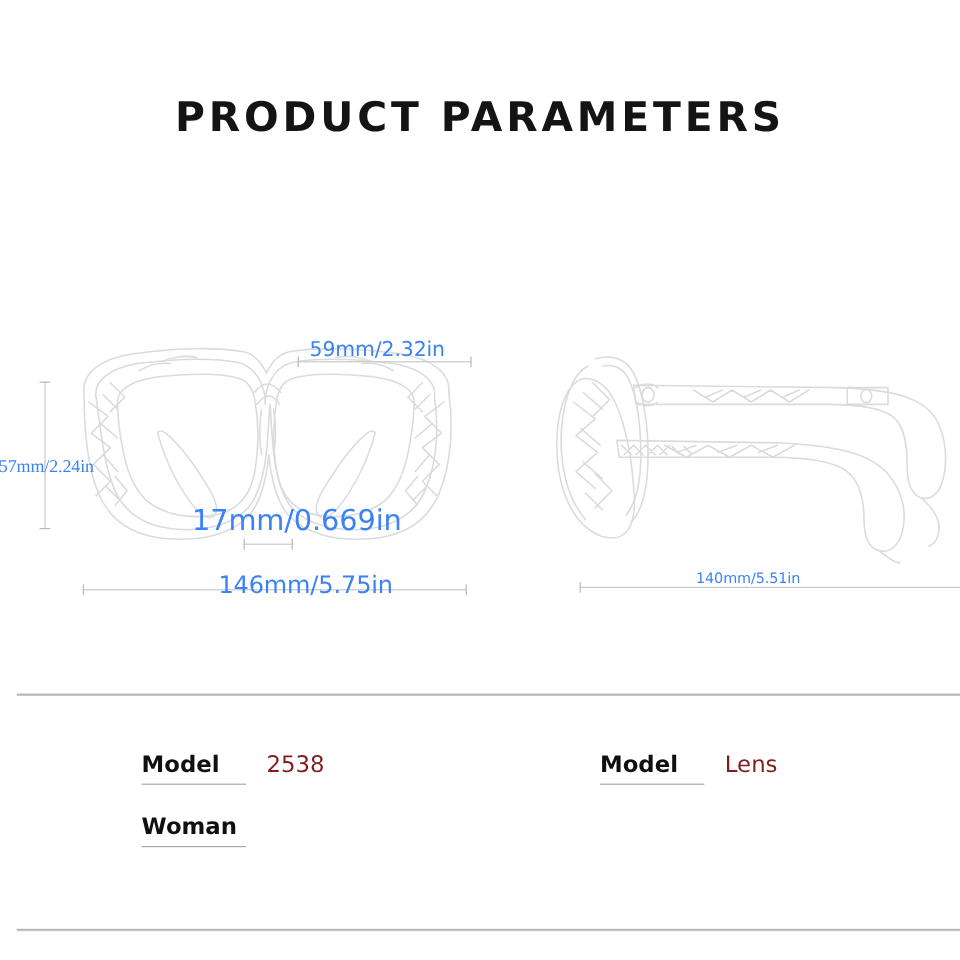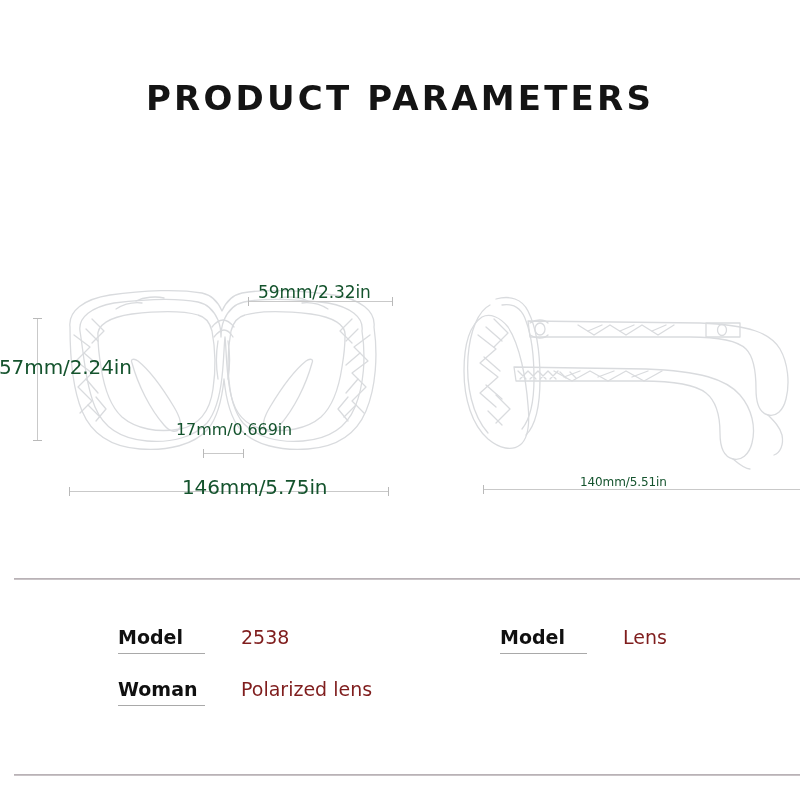--- a/index.html
+++ b/index.html
@@ -43,29 +43,29 @@
     width: 800px;
     height: 270px;
   }
 
   .svg-front { position: absolute; left: 40px; top: 20px; }
   .svg-side  { position: absolute; left: 450px; top: 20px; }
 
   
   .dim {
     position: absolute;
-    color: #14532d;
+    color: #3b82f6;
     font-size: 17px;
     font-family: "DejaVu Sans", "Liberation Sans", sans-serif;
     white-space: nowrap;
     letter-spacing: -0.1px;
   }
-  .dim-height-left { left: -1px;  top: 355px; font-size: 20px; }
+  .dim-height-left { left: -1px;  top: 381px; font-size: 15px; font-family: Liberation Serif, serif; }
   .dim-top-front   { left: 258px; top: 282px; }
-  .dim-bridge      { left: 176px; top: 420px; font-size: 16px; }
+  .dim-bridge      { left: 160px; top: 420px; font-size: 24px; }
   .dim-bottom-front{ left: 182px; top: 475px; font-size: 20px; }
   .dim-side-bottom { left: 580px; top: 475px; font-size: 12px; }
 
   
   .rule {
     position: absolute;
     background: #c9c9c9;
   }
   .rule.h { height: 1px; }
   .rule.v { width: 1px; }
@@ -107,21 +107,20 @@
     height: 110px;
   }
   .spec-col { position: absolute; top: 0; }
   .spec-col-left  { left: 118px; }
   .spec-col-right { left: 500px; }
 
   .spec-row {
     display: flex;
     align-items: baseline;
     height: 52px;
-    gap: 19px;
   }
   .spec-label {
     font-size: 19px;
     font-weight: bold;
     color: #101010;
     border-bottom: 1px solid #a9a9a9;
     padding-bottom: 5px;
     min-width: 87px;
     font-family: "DejaVu Sans", "Liberation Sans", sans-serif;
   }
@@ -274,21 +273,20 @@
 
   <div class="specs">
 
     <div class="spec-col spec-col-left">
       <div class="spec-row">
         <span class="spec-label">Model</span>
         <span class="spec-value">2538</span>
       </div>
       <div class="spec-row">
         <span class="spec-label">Woman</span>
-        <span class="spec-value">Polarized lens</span>
       </div>
     </div>
 
     <div class="spec-col spec-col-right">
       <div class="spec-row">
         <span class="spec-label">Model</span>
         <span class="spec-value">Lens</span>
       </div>
     </div>
 

